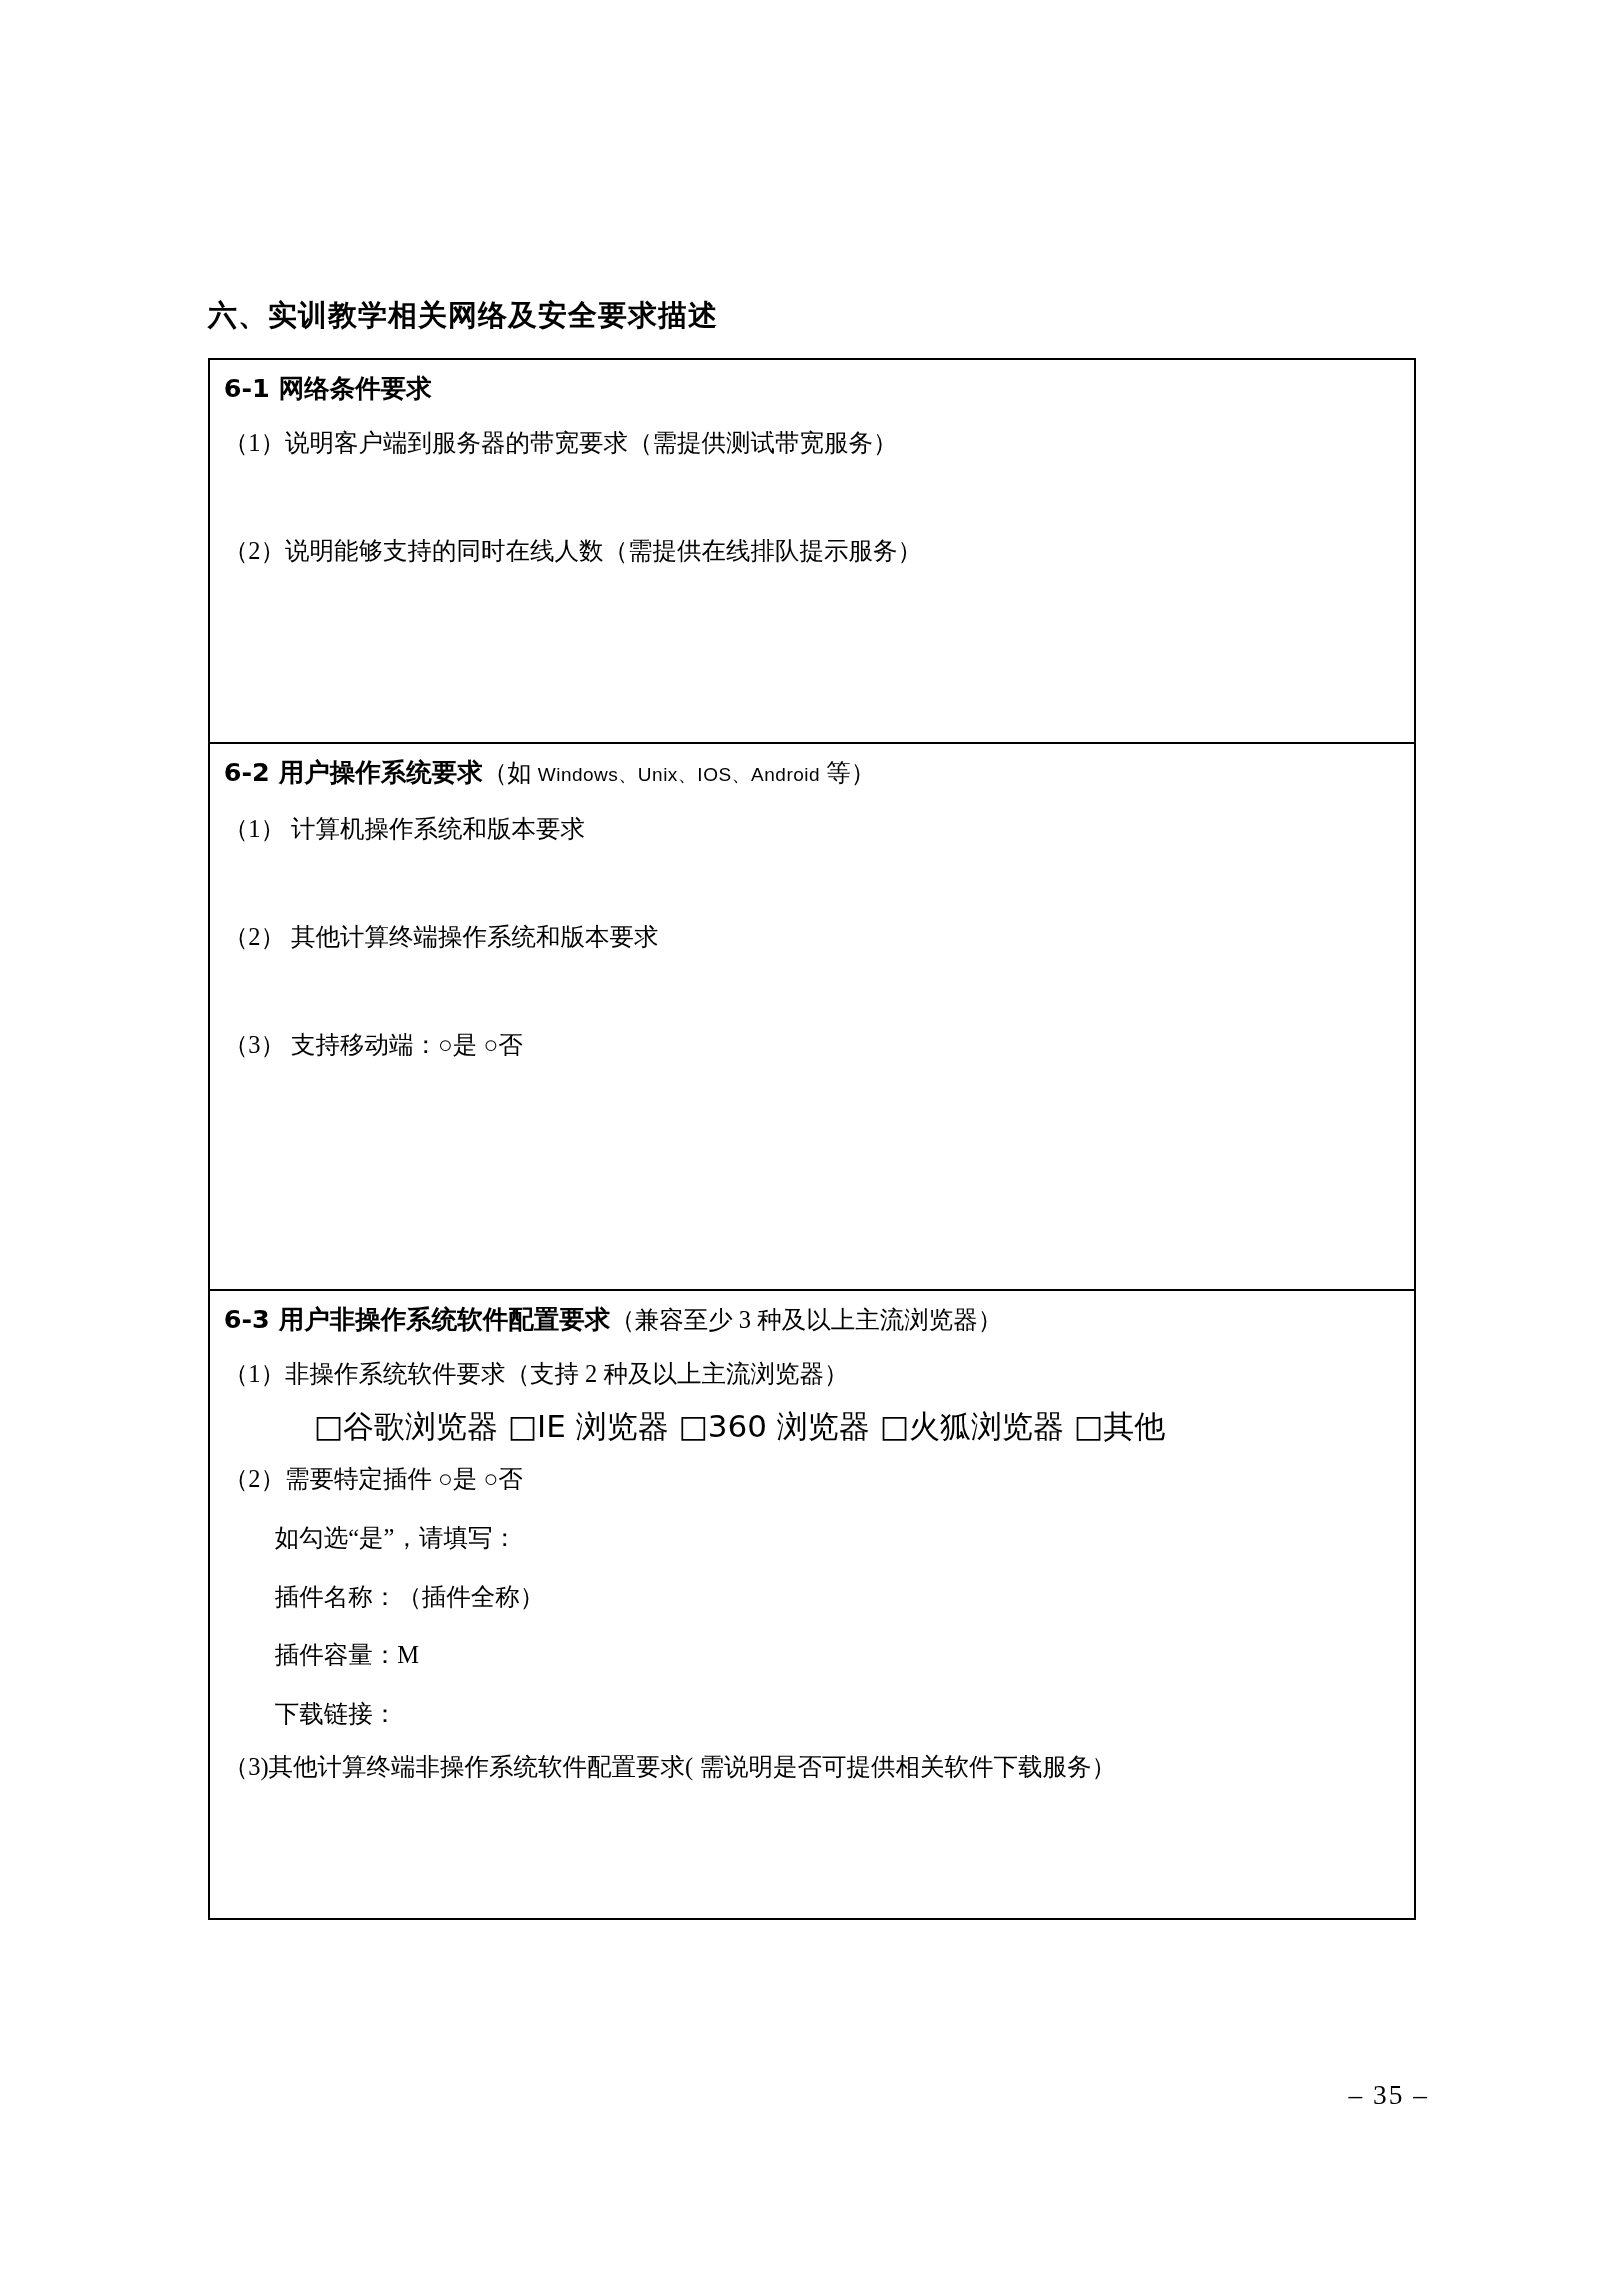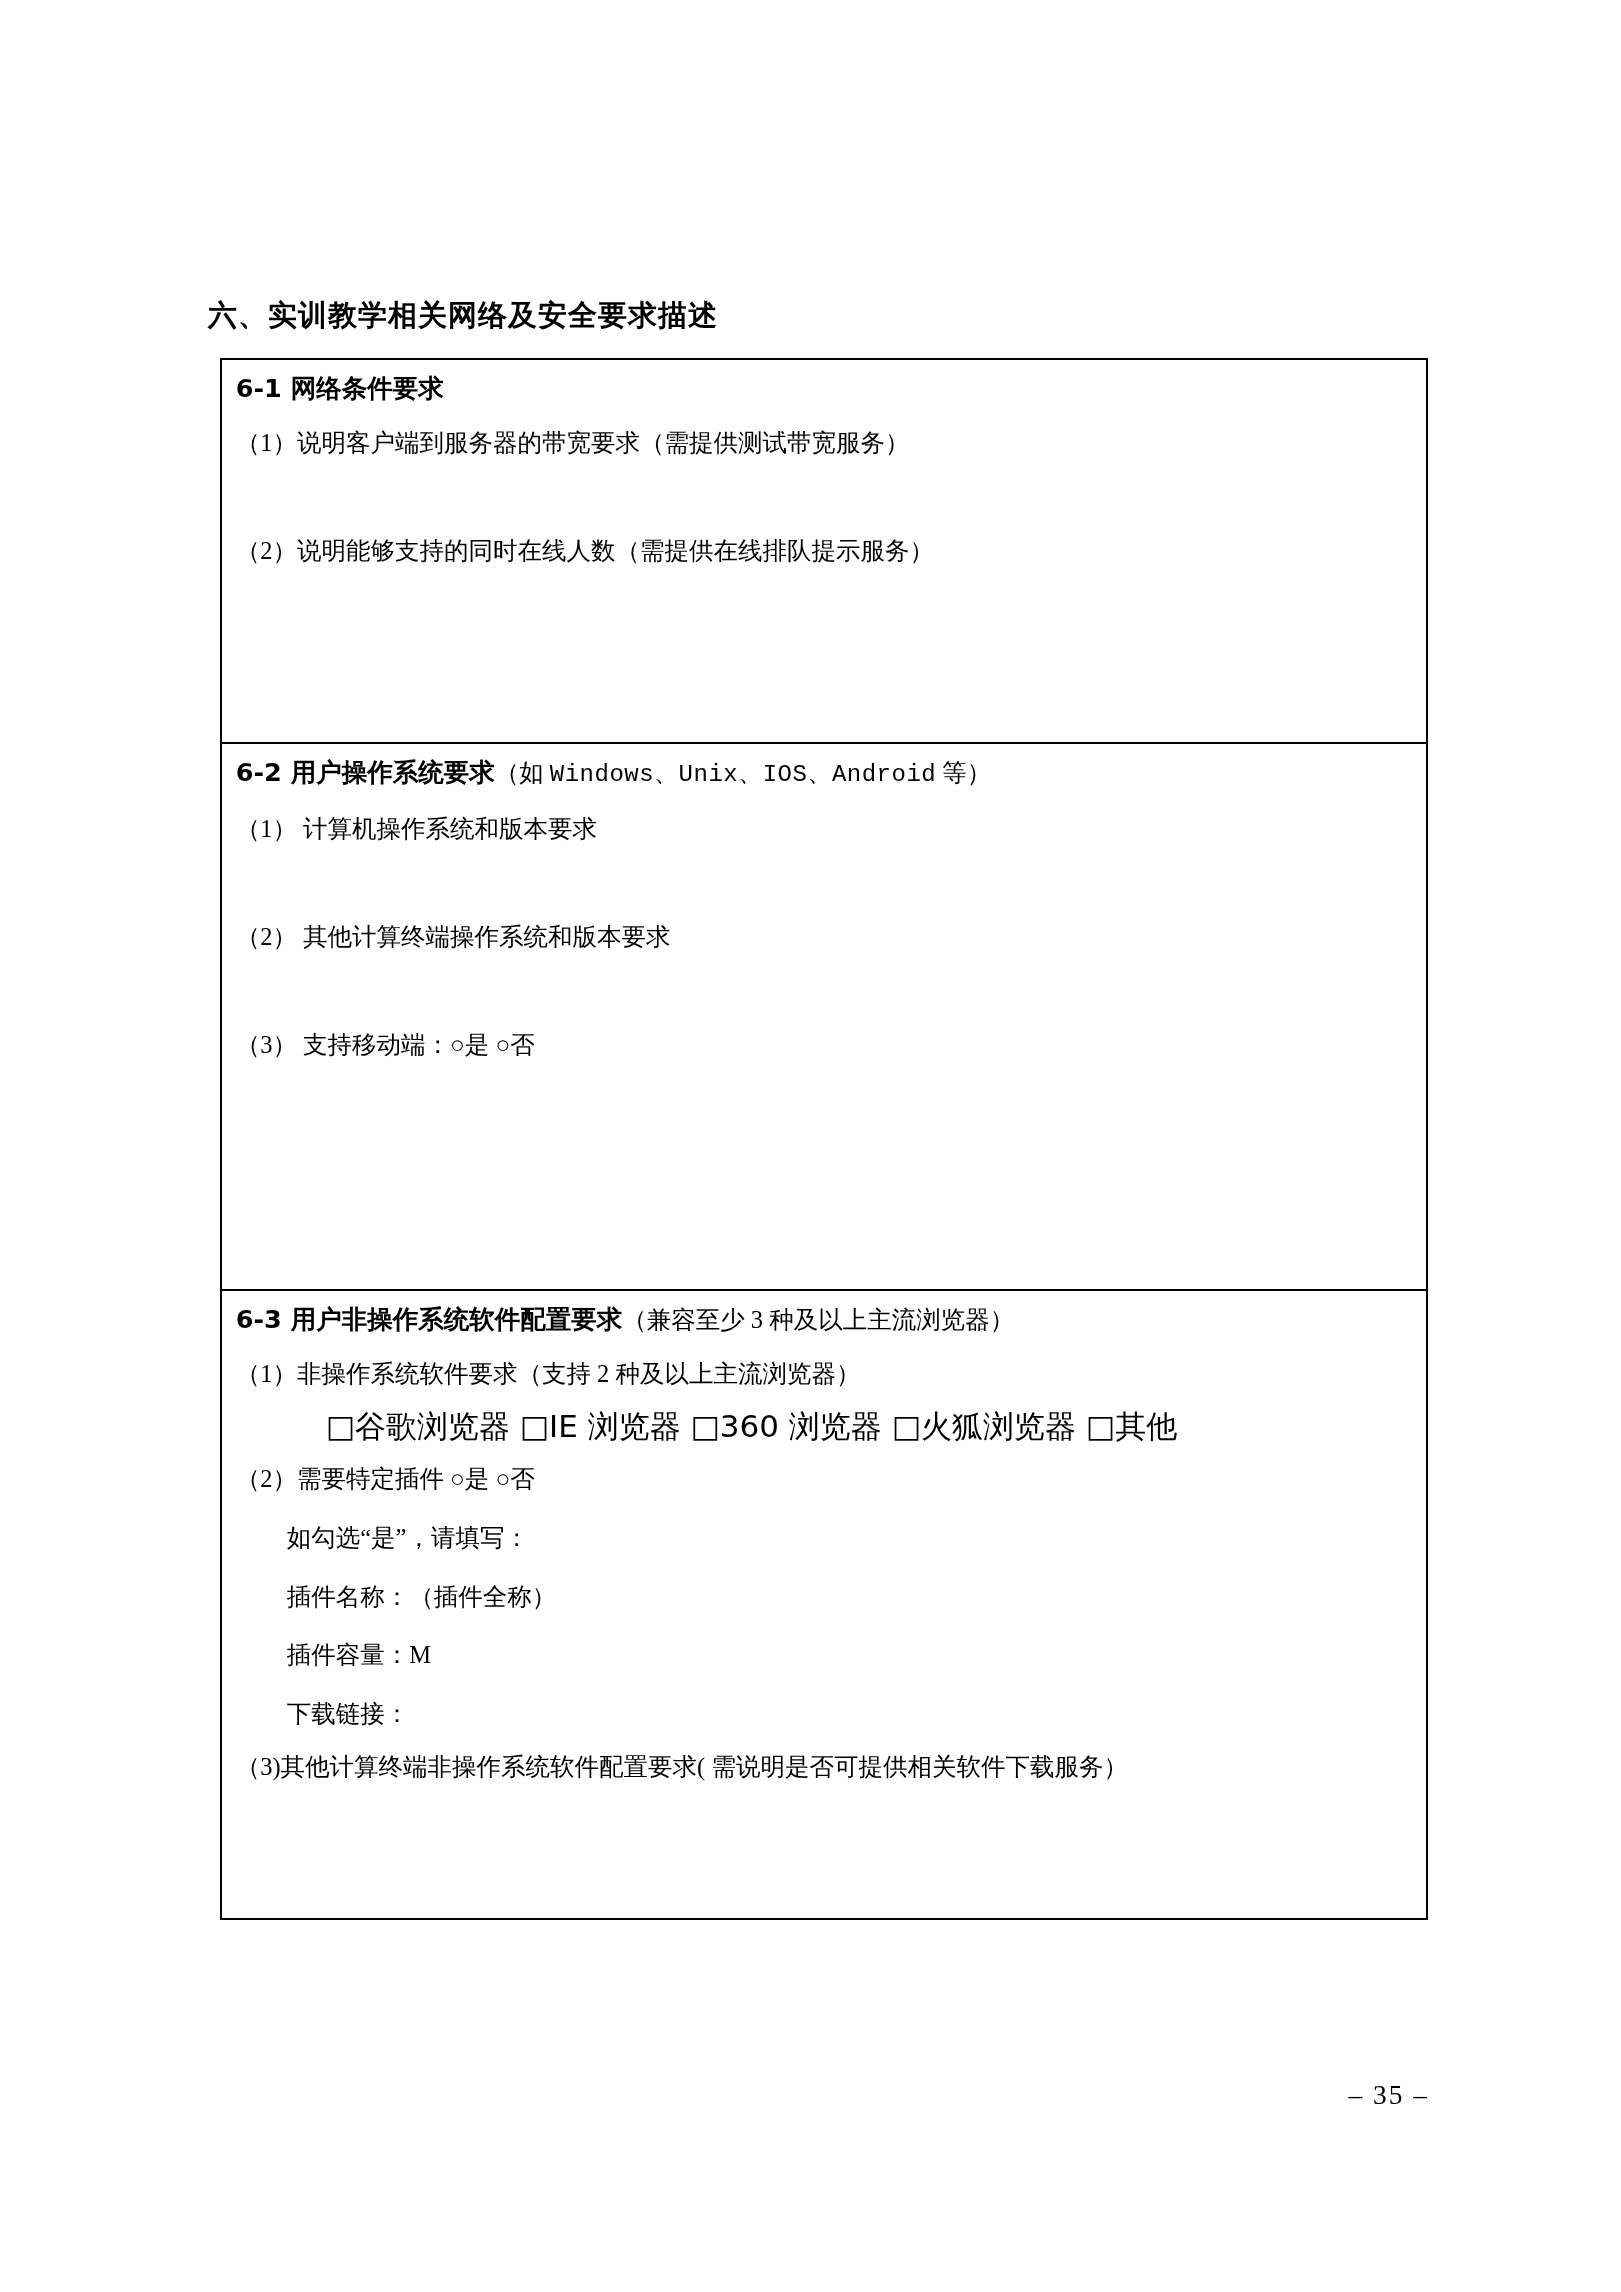--- a/index.html
+++ b/index.html
@@ -32,21 +32,20 @@
     font-weight: bold;
     font-size: 29px;
     letter-spacing: 1px;
     margin: 0 0 21.6px 0;
     white-space: nowrap;
   }
   .table {
     border: 2px solid #000;
     width: 1208px;
     box-sizing: border-box;
-    margin-left: 12px;
   }
   .block {
     border-bottom: 2px solid #000;
     box-sizing: border-box;
     padding: 9.8px 13.7px 9.8px 13.7px;
   }
   .block.last {
     border-bottom: none;
   }
   .b1 { height: 384px; }
@@ -62,22 +61,22 @@
     font-family: "DejaVu Sans", sans-serif;
     font-weight: bold;
     font-size: 25.5px;
   }
   .row-head .tail {
     font-family: "Liberation Serif", serif;
     font-size: 24.5px;
     font-weight: normal;
   }
   .mono {
-    font-family: Liberation Mono, monospace;
-    font-size: 24px;
+    font-family: Liberation Sans, sans-serif;
+    font-size: 19px;
     letter-spacing: 0.5px;
   }
   .item {
     font-size: 24.5px;
     line-height: 37px;
     margin-top: 25.5px;
     white-space: nowrap;
   }
   .item.tight { margin-top: 15.7px; }
   .item.gap-xl { margin-top: 71px; }

